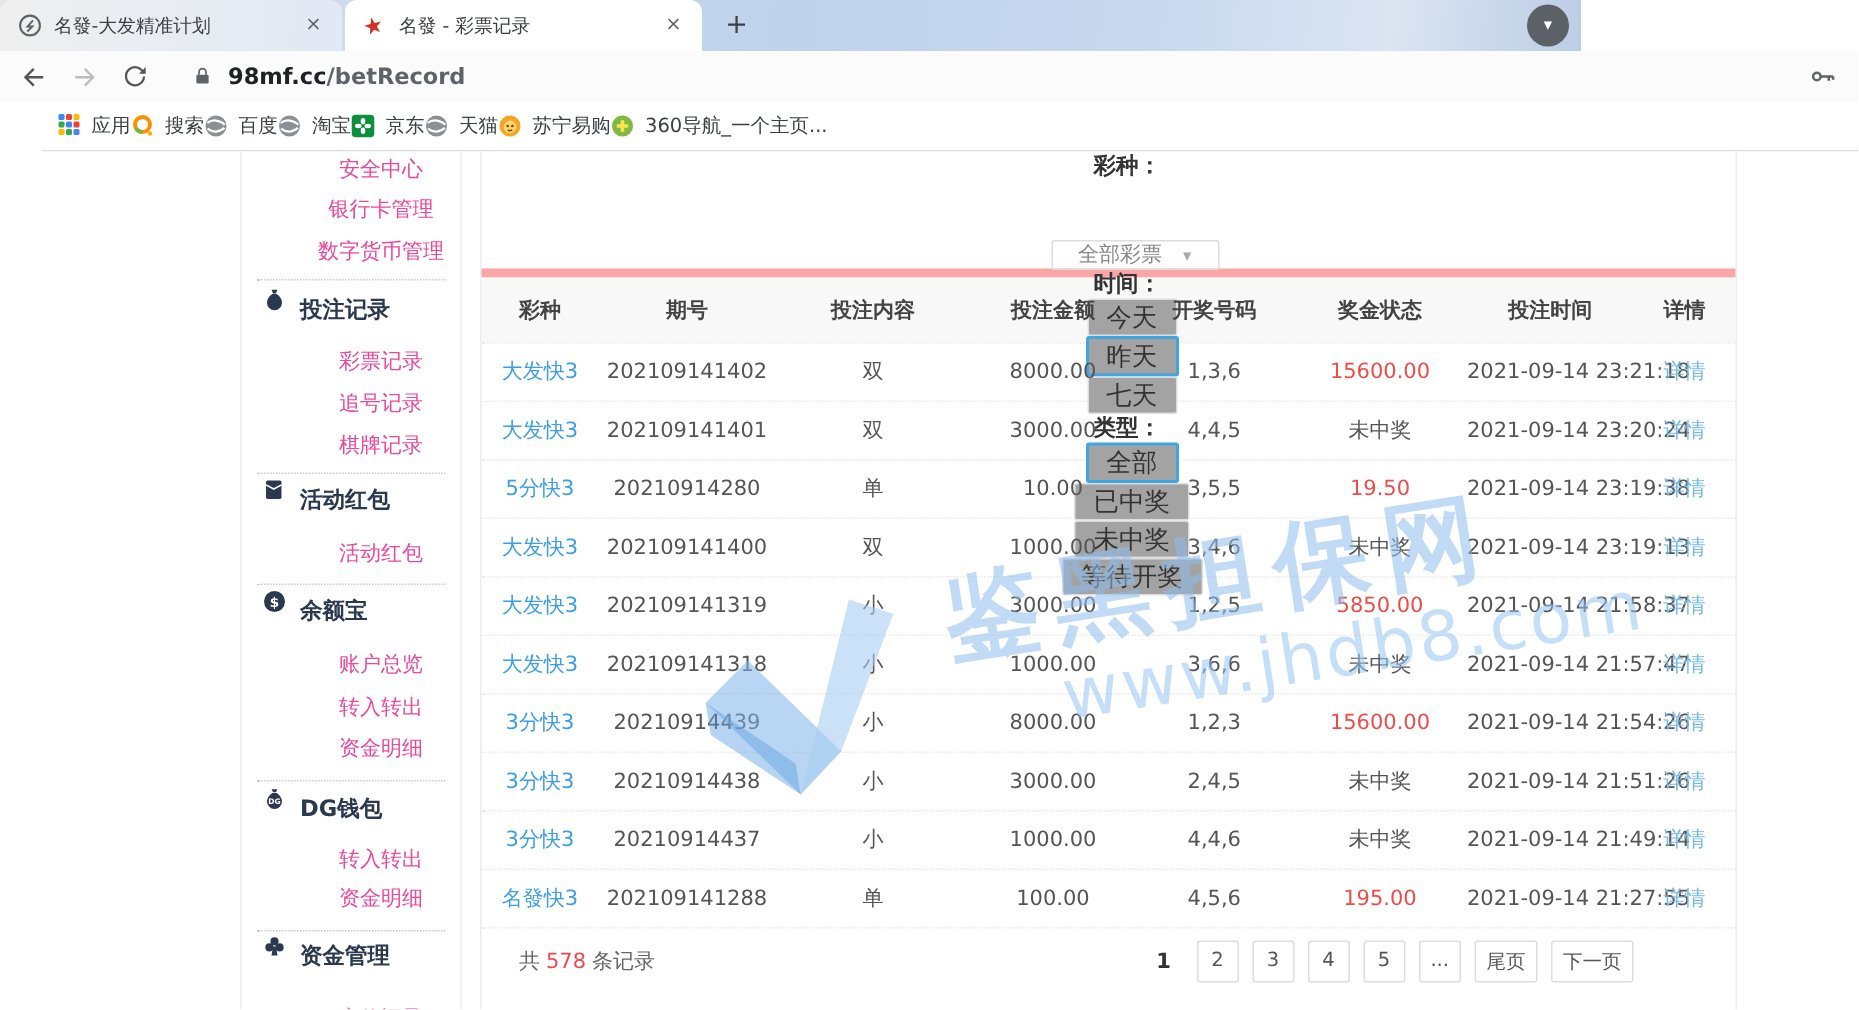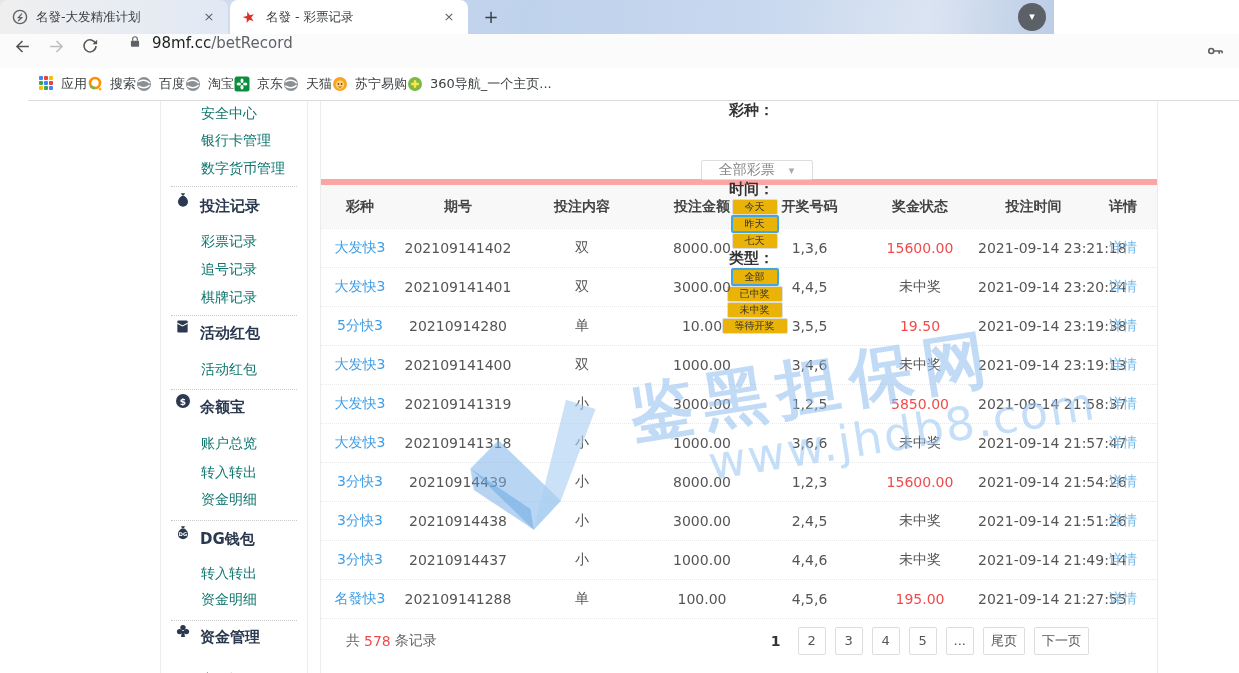--- a/index.html
+++ b/index.html
@@ -16,57 +16,57 @@
   .tab.active { left:230px; width:238px; background:#fff; border-radius:8px 8px 0 0; }
   .tab-title { flex:1; white-space:nowrap; overflow:hidden; }
   .tab-close { font-size:13px; color:#5f6368; width:18px; height:18px; line-height:18px; text-align:center; border-radius:50%; }
   .fav1 { width:16px; height:16px; flex:0 0 16px; }
   .fav-star { color:#d93025; font-size:15px; transform:rotate(-14deg); display:inline-block; width:16px; }
   .newtab { position:absolute; left:478px; top:5px; width:26px; height:26px; text-align:center; line-height:24px;
     font-size:18px; color:#3c4043; border-radius:50%; }
   .tabmenu { position:absolute; right:8px; top:3px; width:28px; height:28px; border-radius:50%; background:#5c6167;
     color:#fff; text-align:center; line-height:27px; font-size:11px; }
 
-  .toolbar { position:absolute; left:0; top:34px; width:1239px; height:34px; background:#fbfbfc; display:flex; align-items:flex-start; }
+  .toolbar { position:absolute; left:0; top:34px; width:1239px; height:34px; background:#fbfbfc; display:flex; align-items:center;font-weight:bold; }
   .nav-ic { width:24px; height:24px; margin-left:10px; display:flex; align-items:center; justify-content:center; }
   .nav-ic svg { display:block; }
   .lock-wrap { margin-left:26px; display:flex; align-items:center; }
   .url-text { margin-left:10px; font-size:15px; color:#202124; }
   .url-text .path { color:#5f6368; }
   .key-wrap { position:absolute; right:14px; top:7px; }
 
   .bookmarks { position:absolute; left:0; top:68px; width:1239px; height:33px; background:#fff;
     border-bottom:1px solid #dcdcdc; display:flex; align-items:center; padding-left:10px; font-size:13px; color:#3c4043;margin-left:28px; }
   .bm { display:flex; align-items:center; gap:7px; white-space:nowrap; }
   .bm-ic { width:16px; height:16px; display:inline-flex; align-items:center; justify-content:center; }
   .grid9 { display:grid; grid-template-columns:repeat(3,4px); grid-template-rows:repeat(3,4px); gap:1px; }
   .grid9 i { width:4px; height:4px; border-radius:1px; }
 
   
   .page { position:absolute; left:0; top:101px; width:1239px; height:572px; background:#fff; }
 
   .sidebar { position:absolute; left:160px; top:0; width:148px; height:572px;
     border-left:1px solid #ececec; border-right:1px solid #ececec; overflow:hidden; }
   .sb-sub { position:absolute; left:0; width:100%; height:28px; line-height:28px; padding-left:40px;
-    font-size:14px; color:#0f766e; cursor:pointer; white-space:nowrap; }
+    font-size:14px; color:#ec4899; cursor:pointer; white-space:nowrap;text-align:center; }
   .sb-sec { position:absolute; left:0; width:100%; height:30px; line-height:30px; padding-left:13px;
     font-size:15px; font-weight:bold; color:#2b3950; display:flex; align-items:flex-start; gap:9px; white-space:nowrap; }
   .sb-ico { width:17px; height:17px; display:inline-flex; align-items:center; justify-content:center; flex:0 0 17px; }
   .sb-div { position:absolute; left:10px; right:10px; border-top:1px dotted #c9c9c9; }
 
   .panel { position:absolute; left:320px; top:0; width:838px; height:572px;
     border-left:1px solid #ececec; border-right:1px solid #ececec; }
 
   .filterbar { height:84px; display:flex; align-items:center; padding-left:25px; border-bottom:6px solid #fca5a5;flex-direction:column; }
   .f-label { font-size:15px; font-weight:bold; color:#333; }
   .f-select { width:112px; height:34px; border:1px solid #ddd; border-radius:2px; margin-left:10px;
     display:flex; align-items:center; justify-content:center; gap:14px; font-size:14px; color:#888; cursor:pointer;margin-top:40px; }
   .f-caret { color:#aaa; font-size:11px; }
-  .f-btn { height:32px; padding:0 12px; border:1px solid #ddd; border-radius:2px; background:#eab308;
-    display:flex; align-items:center; justify-content:center; font-size:10px; color:#333; margin-left:6px; cursor:pointer; }
+  .f-btn { height:32px; padding:0 12px; border:1px solid #ddd; border-radius:2px; background:#a3a3a3;
+    display:flex; align-items:center; justify-content:center; font-size:17px; color:#333; margin-left:6px; cursor:pointer; }
   .f-btn.sel { border:2px solid #3ea6e0; }
   .sp1 { width:42px; } .sp2 { width:56px; }
 
   .thead { display:grid; grid-template-columns:78px 118px 130px 110px 105px 116px 111px 68px;
     height:43px; align-items:center; background:#f8f8f8; font-size:14px; font-weight:bold; color:#444; }
   .thead span { text-align:center; }
   .trow { display:grid; grid-template-columns:78px 118px 130px 110px 105px 116px 111px 68px;
     height:39px; align-items:center; font-size:14px; color:#555; border-top:1px dotted #e9e9e9; }
   .trow:first-of-type { border-top:none; }
   .trow .c { text-align:center; white-space:nowrap; }

